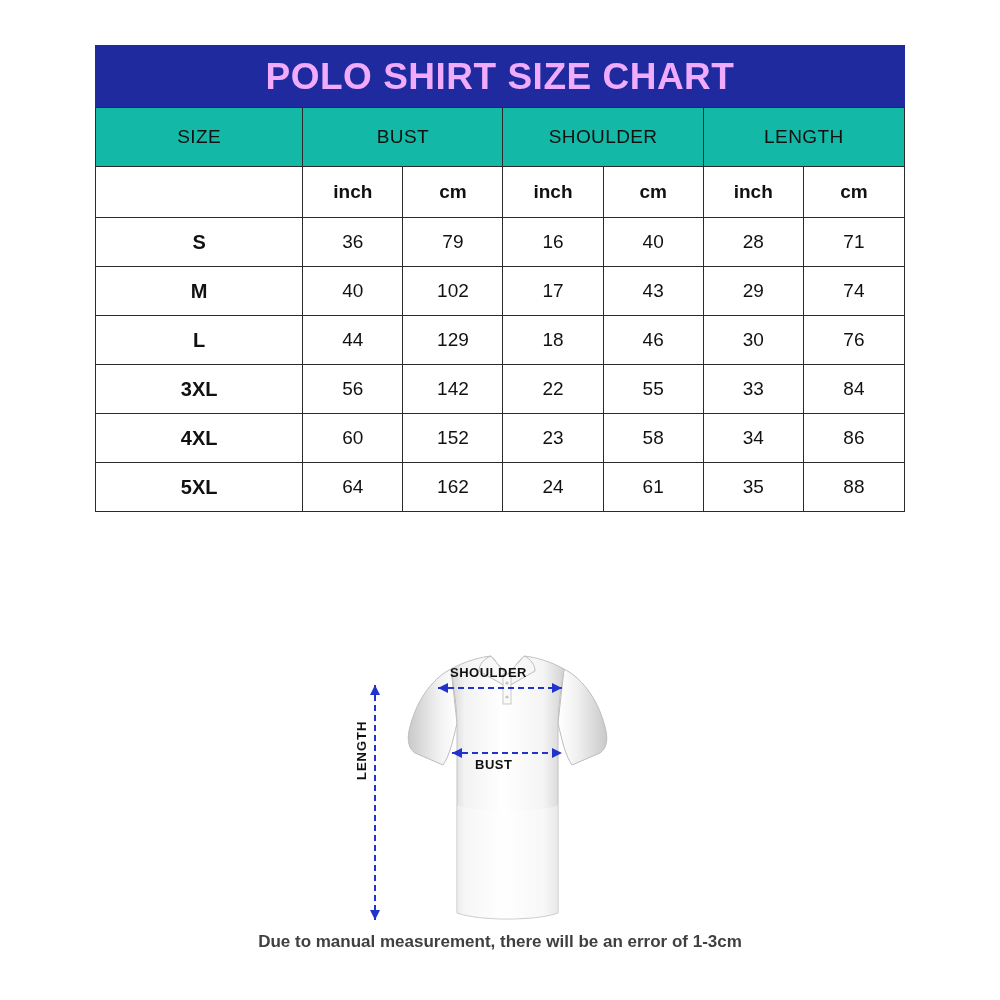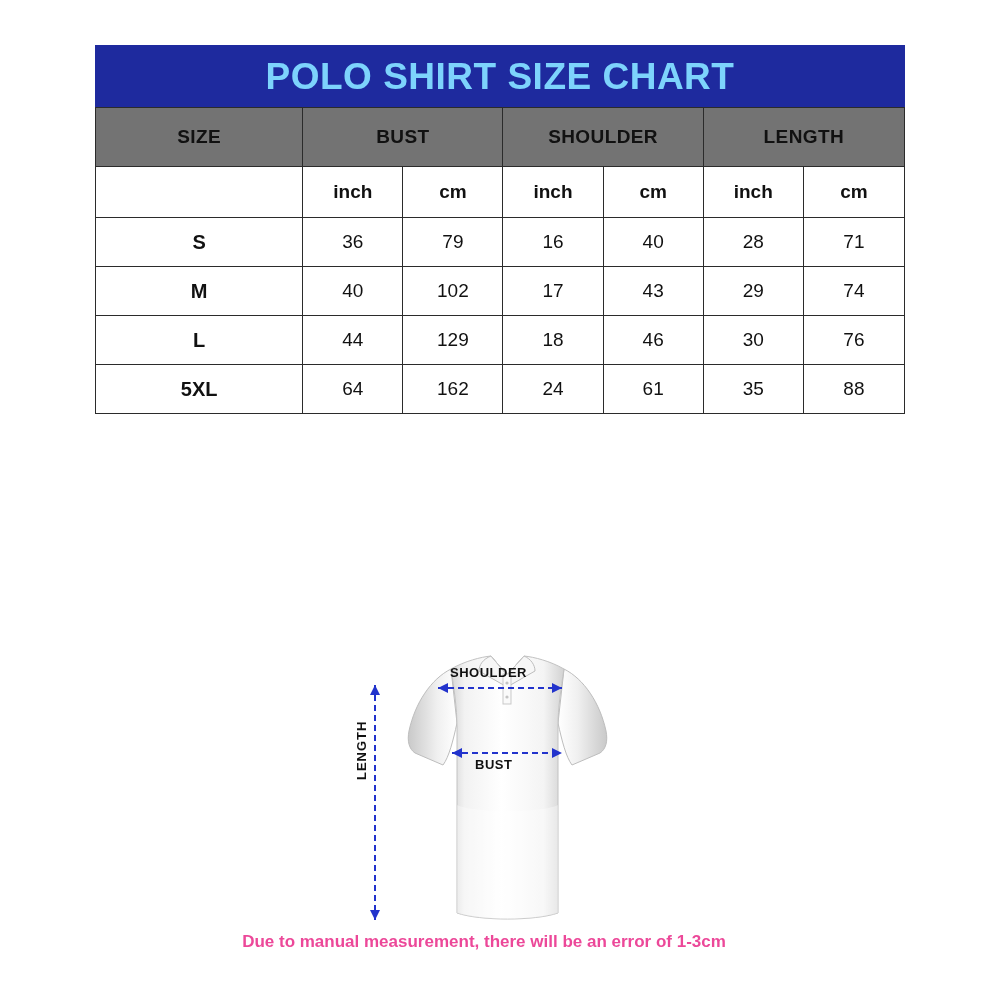--- a/index.html
+++ b/index.html
@@ -18,21 +18,21 @@
 
   .chart-wrap {
     position: absolute;
     left: 95px;
     top: 45px;
     width: 810px;
   }
 
   .chart-title {
     background: #1e2a9e;
-    color: #7dd3fc;
+    color: #f0abfc;
     text-align: center;
     font-size: 37px;
     font-weight: bold;
     letter-spacing: 0.5px;
     height: 62px;
     line-height: 62px;
     border: 1px solid #1e2a9e;
     box-sizing: border-box;
   }
 
@@ -42,23 +42,23 @@
     table-layout: fixed;
   }
   table.size-table td, table.size-table th {
     border: 1px solid #2b2b2b;
     text-align: center;
     font-size: 19px;
     color: #111111;
     padding: 0;
   }
   .hdr-row th {
-    background: #737373;
+    background: #14b8a6;
     height: 58px;
-    font-weight: bold;
+    font-weight: normal;
     font-size: 20px;
     letter-spacing: 0.4px;
   }
   .unit-row td {
     height: 50px;
     font-weight: bold;
     font-size: 19px;
     background: #ffffff;
     margin-top: 8px;
   }
@@ -117,25 +117,25 @@
     font-size: 13px;
     font-weight: bold;
     color: #111;
     letter-spacing: 1px;
     transform: rotate(-90deg);
     transform-origin: left top;
   }
 
   .note {
     position: absolute;
-    left: 0;
+    left: 16px;
     top: 932px;
     width: 968px;
     text-align: center;
-    color: #ec4899;
+    color: #404040;
     font-size: 17px;
     font-weight: bold;
   }
 </style>
 </head>
 <body>
 
 <div class="chart-wrap">
 
   <div class="chart-title">POLO SHIRT SIZE CHART</div>
@@ -188,20 +188,38 @@
         <td>74</td>
       </tr>
       <tr class="data-row">
         <td class="size-cell">L</td>
         <td>44</td>
         <td>129</td>
         <td>18</td>
         <td>46</td>
         <td>30</td>
         <td>76</td>
+      </tr>
+      <tr class="data-row">
+        <td class="size-cell">3XL</td>
+        <td>56</td>
+        <td>142</td>
+        <td>22</td>
+        <td>55</td>
+        <td>33</td>
+        <td>84</td>
+      </tr>
+      <tr class="data-row">
+        <td class="size-cell">4XL</td>
+        <td>60</td>
+        <td>152</td>
+        <td>23</td>
+        <td>58</td>
+        <td>34</td>
+        <td>86</td>
       </tr>
       <tr class="data-row">
         <td class="size-cell">5XL</td>
         <td>64</td>
         <td>162</td>
         <td>24</td>
         <td>61</td>
         <td>35</td>
         <td>88</td>
       </tr>

